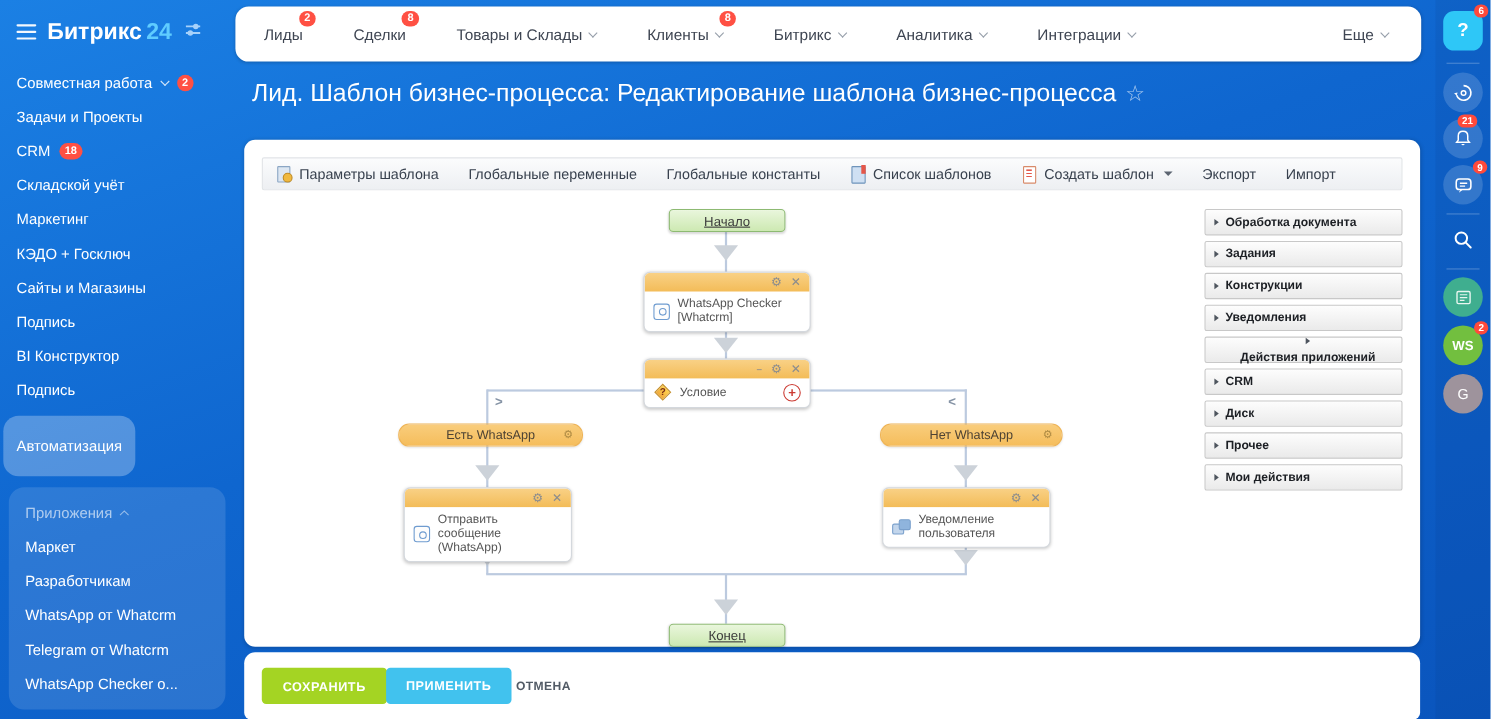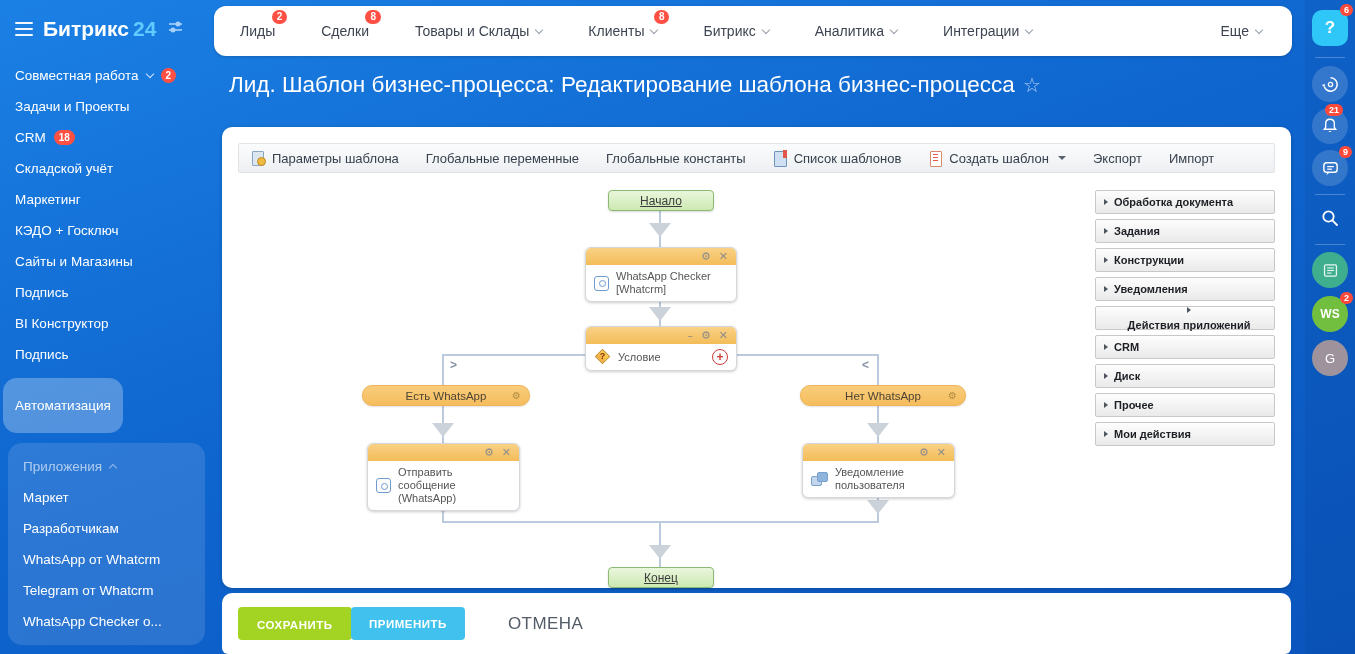--- a/index.html
+++ b/index.html
@@ -95,21 +95,21 @@
   .pill-gear { position:absolute; right:8px; color:#b08c44; font-size:10px; font-family:"DejaVu Sans",sans-serif; cursor:pointer; }
   .chev-mark { position:absolute; font-size:12px; color:#8593a5; font-weight:bold; z-index:2; }
 
   
   .footerbar { position:absolute; left:9px; top:593px; width:1069px; height:61px; background:#fff; border-radius:10px 10px 6px 6px; }
   .btn { position:absolute; top:14px; height:33px; border:none; border-radius:4px; color:#fff; font-weight:bold;
     font-size:11.5px; letter-spacing:.5px; cursor:pointer; font-family:"Liberation Sans",sans-serif; }
   .btn-save { left:16px; padding:12px 19px; background:#a4d423; }
   .btn-apply { left:129px; padding:0 18px; background:#41c2ee; }
   .btn-cancel { position:absolute; left:247px; top:14px; height:33px; display:flex; align-items:center;
-    color:#525b66; font-weight:normal; font-size:17px; letter-spacing:.4px; cursor:pointer;margin-left:39px; }
+    color:#525b66; font-weight:bold; font-size:11px; letter-spacing:.4px; cursor:pointer; }
 
   
   .rail { position:absolute; right:0; top:0; width:50px; height:654px; background:rgba(8,48,120,.10); }
   .rail-item { position:absolute; left:7px; width:36px; height:36px; border-radius:50%;
     display:flex; align-items:center; justify-content:center; cursor:pointer; color:#fff; }
   .rail-help { top:10px; border-radius:10px; background:#2ec7f7; font-size:17px; font-weight:bold; }
   .rail-ghost { background:rgba(255,255,255,.16); }
   .rail-divider { position:absolute; left:10px; width:30px; height:1px; background:rgba(255,255,255,.25); }
   .rail-badge { position:absolute; background:#ff4a3b; color:#fff; font-size:9px; font-weight:bold; border-radius:8px; padding:1px 4px; min-width:8px; text-align:center; line-height:10px; z-index:3; }
   .rail-news { top:252px; background:#3fae8f; }

